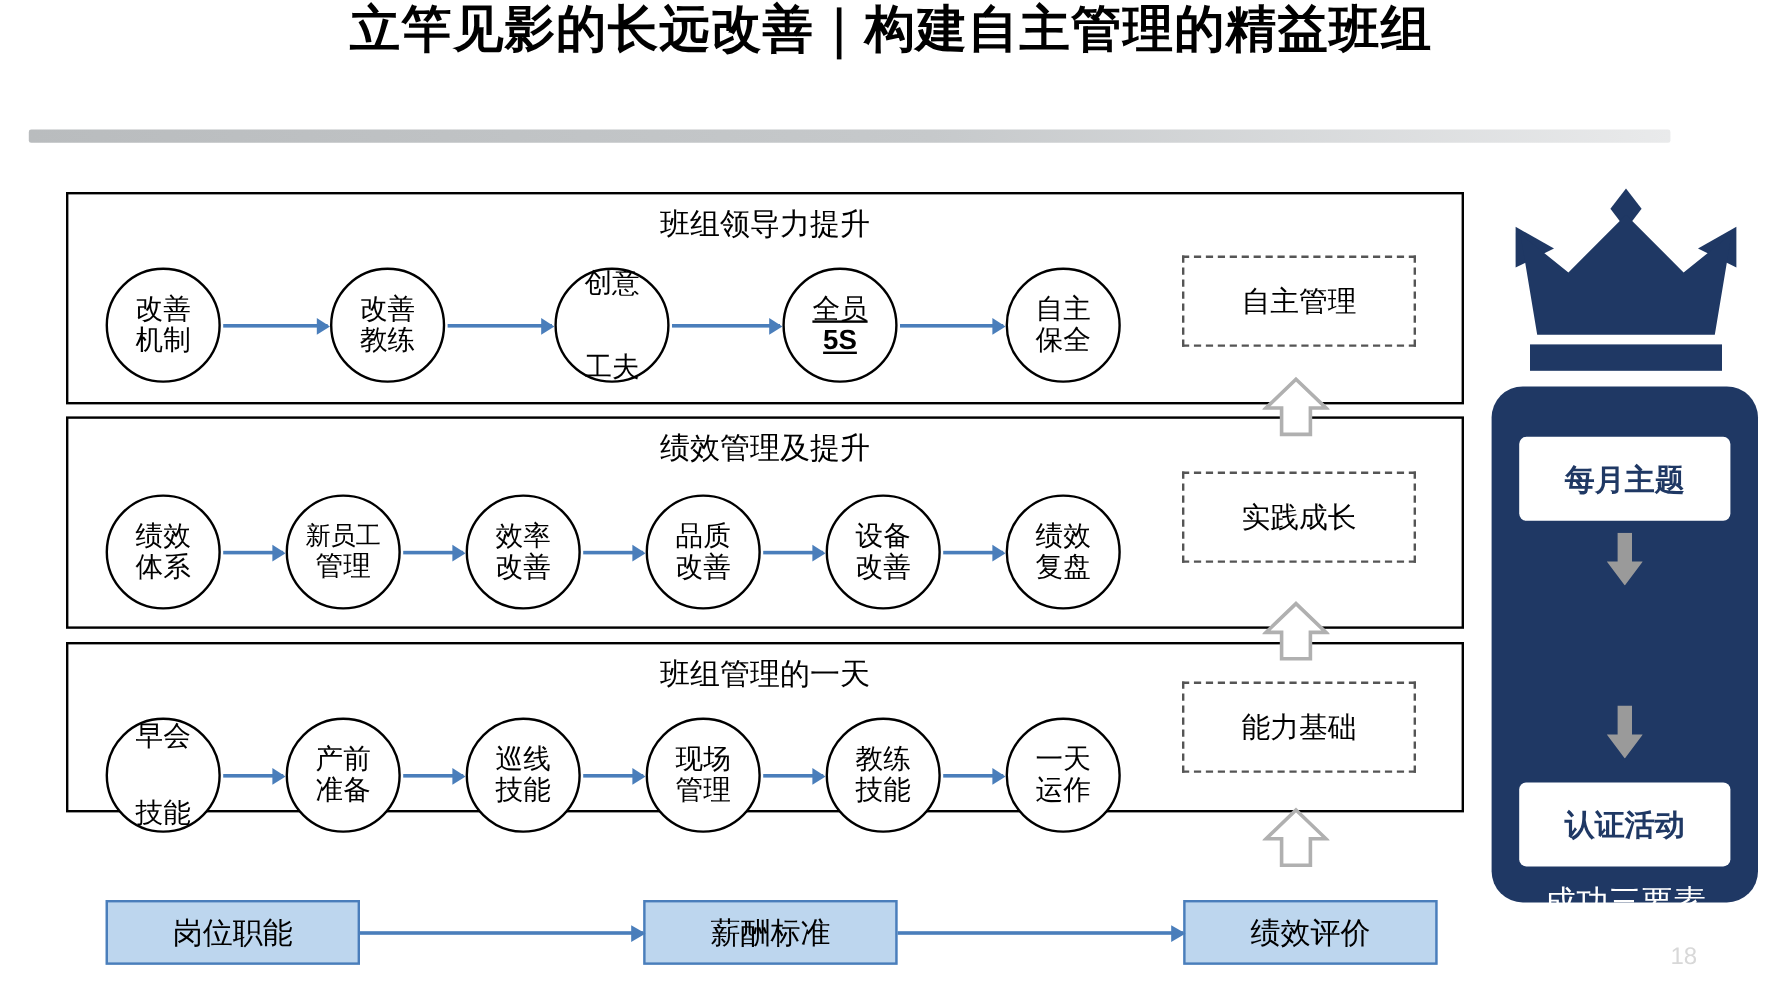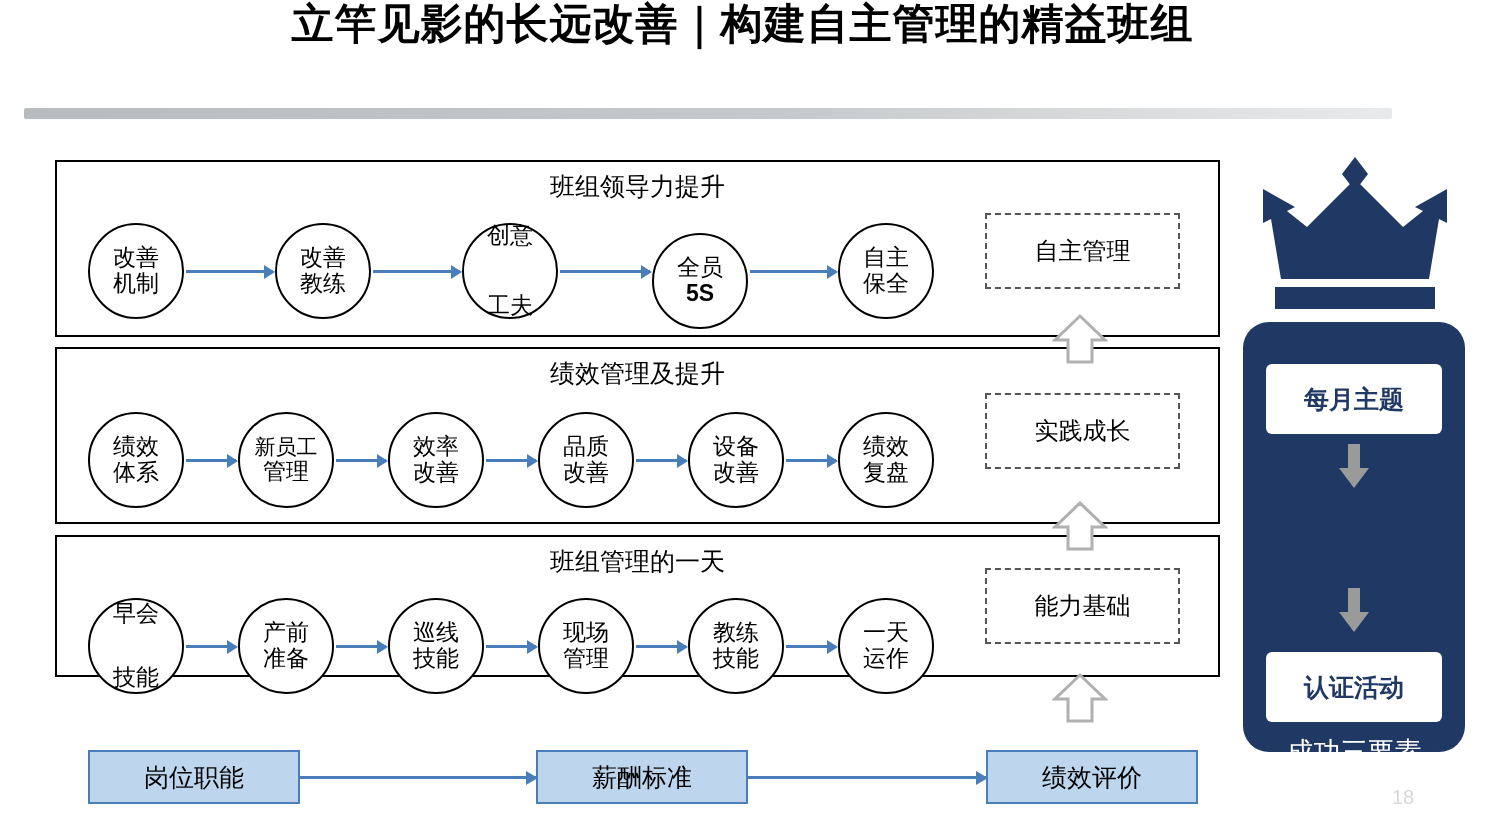--- a/index.html
+++ b/index.html
@@ -238,21 +238,21 @@
   <span class="l2">机制</span>
 </div>
 <div class="node-circle" style="left:275px; top:223px;">
   <span class="l1">改善</span>
   <span class="l2">教练</span>
 </div>
 <div class="node-circle" style="left:462px; top:223px;gap:44px;">
   <span class="l1">创意</span>
   <span class="l2">工夫</span>
 </div>
-<div class="node-circle" style="left:652px; top:233px;">
+<div class="node-circle" style="left:652px; top:223px;text-decoration:underline;">
   <span class="l1">全员</span>
   <span class="l2 bold">5S</span>
 </div>
 <div class="node-circle" style="left:838px; top:223px;justify-content:center;">
   <span class="l1">自主</span>
   <span class="l2">保全</span>
 </div>
 
 <div class="arrow-h" style="left:186px; top:270px; width:87px;"></div>
 <div class="arrow-h" style="left:373px; top:270px; width:87px;"></div>

